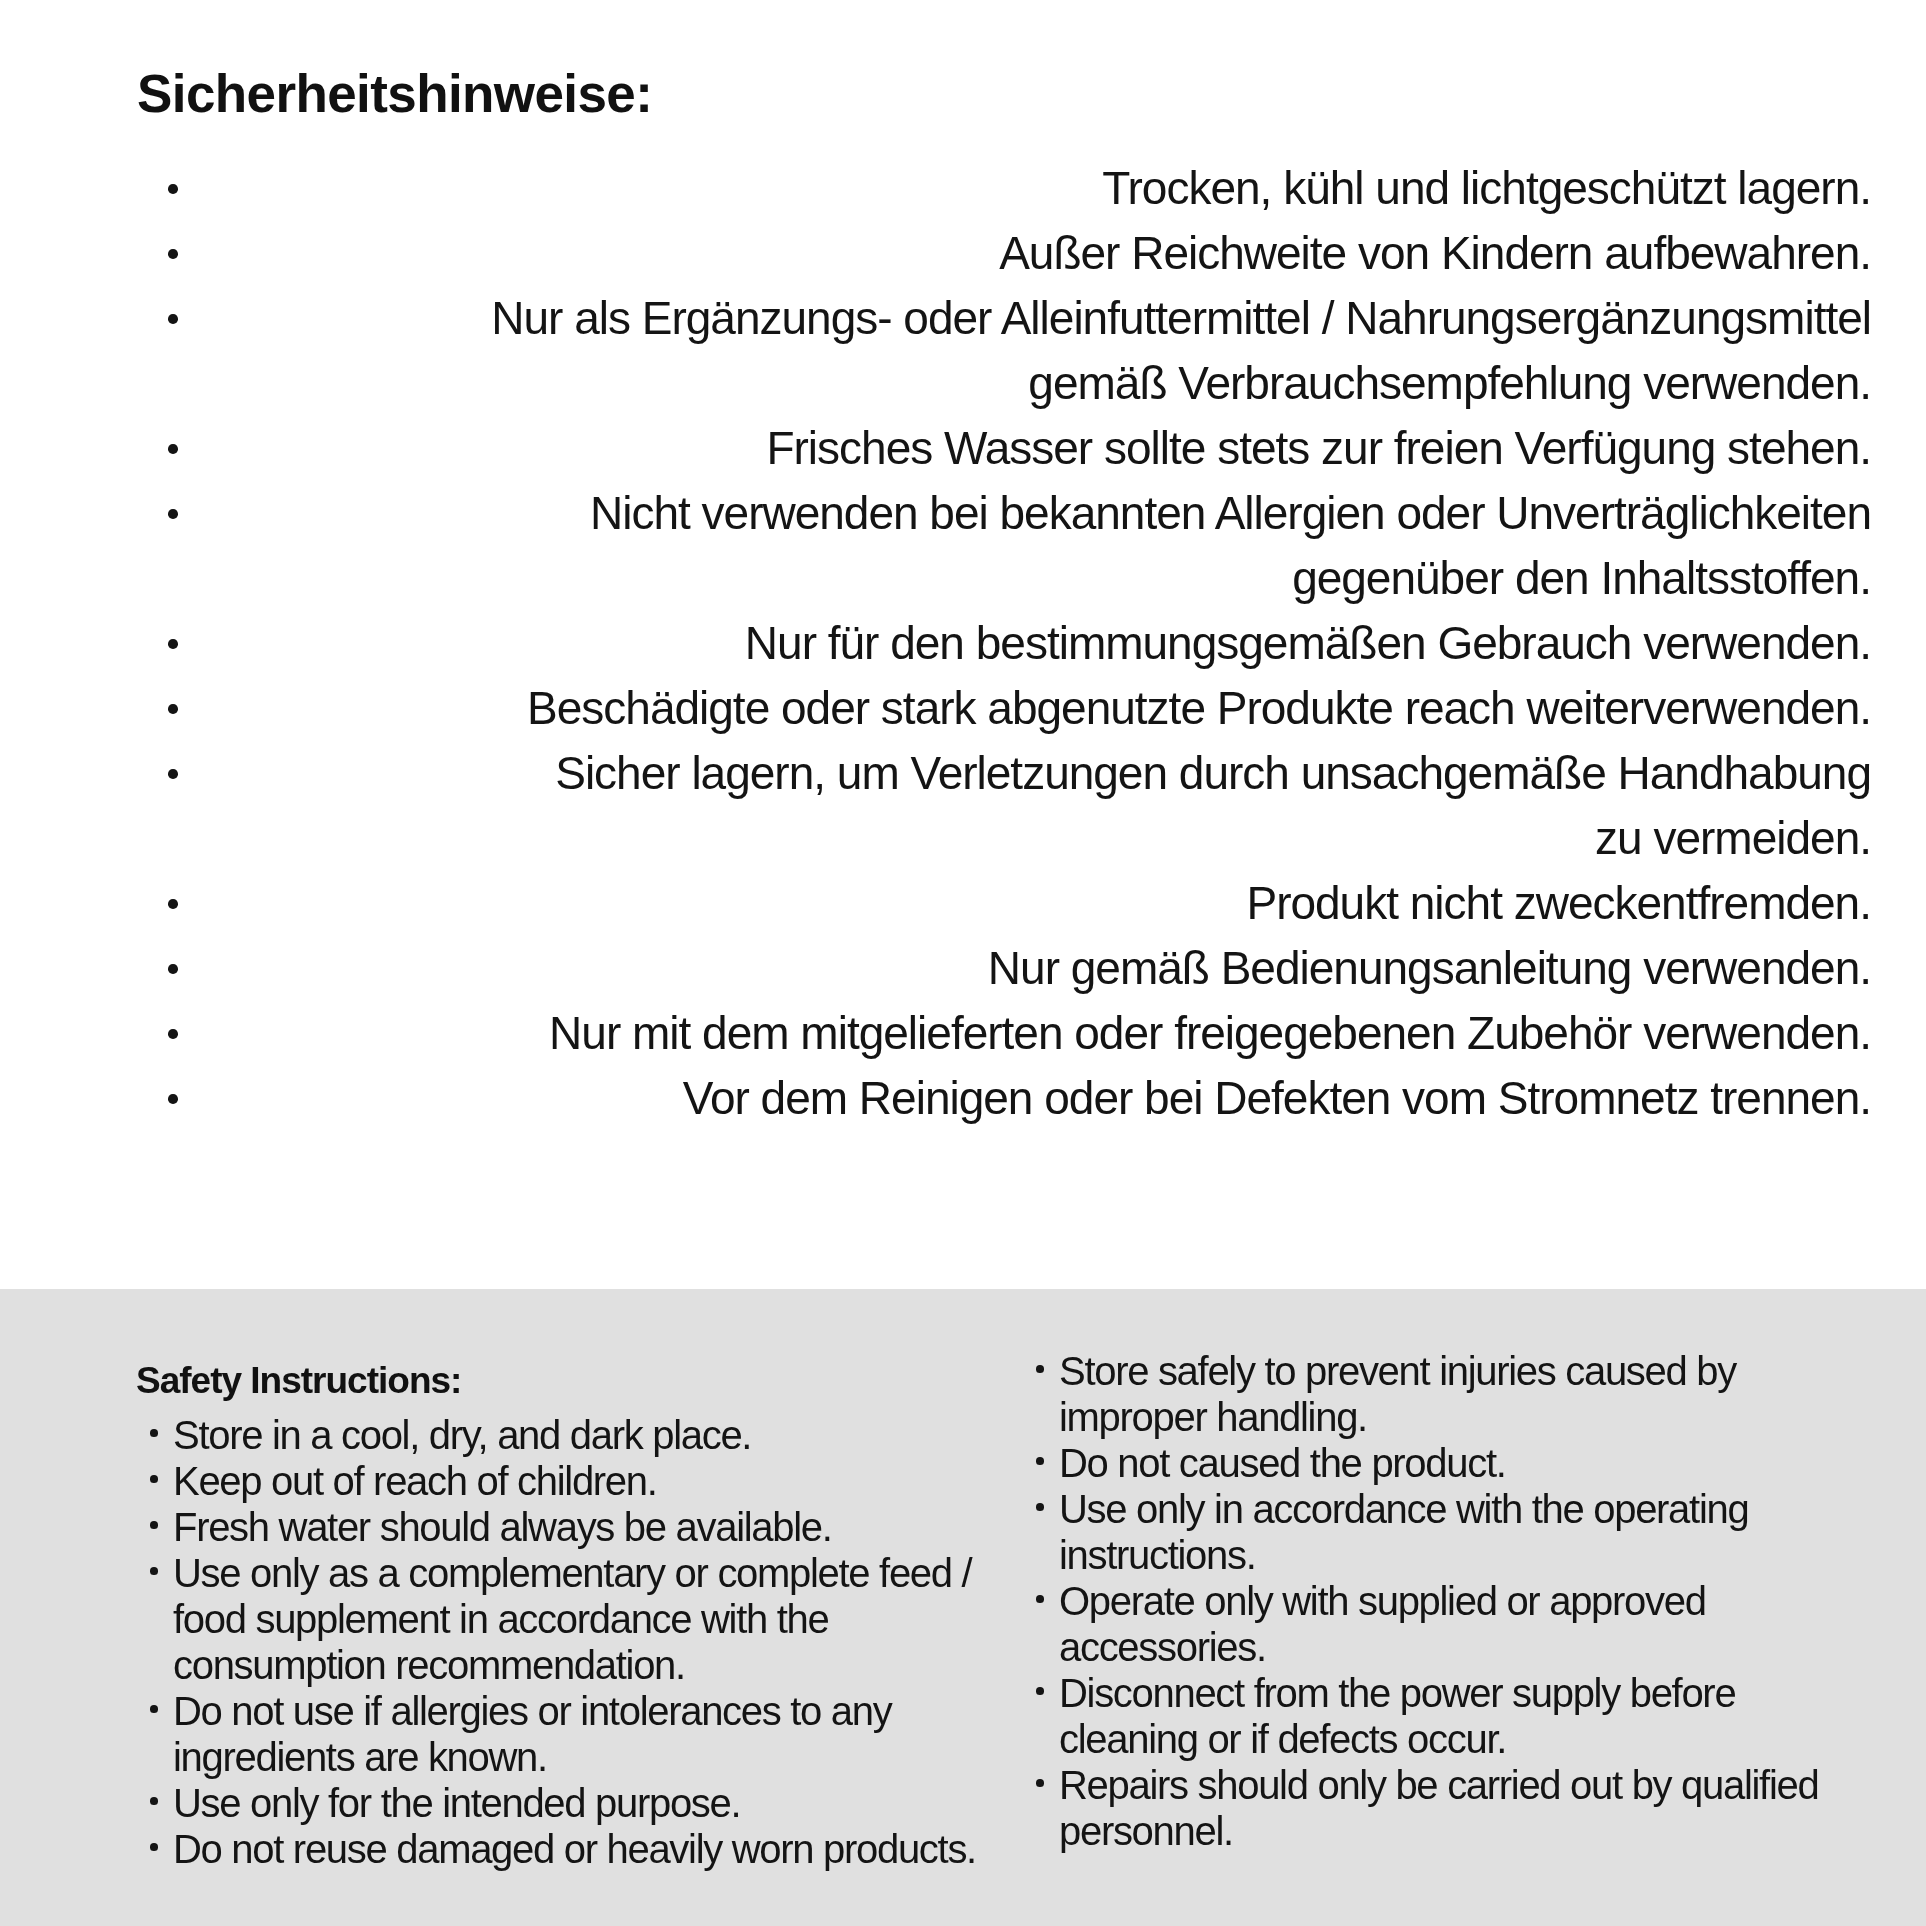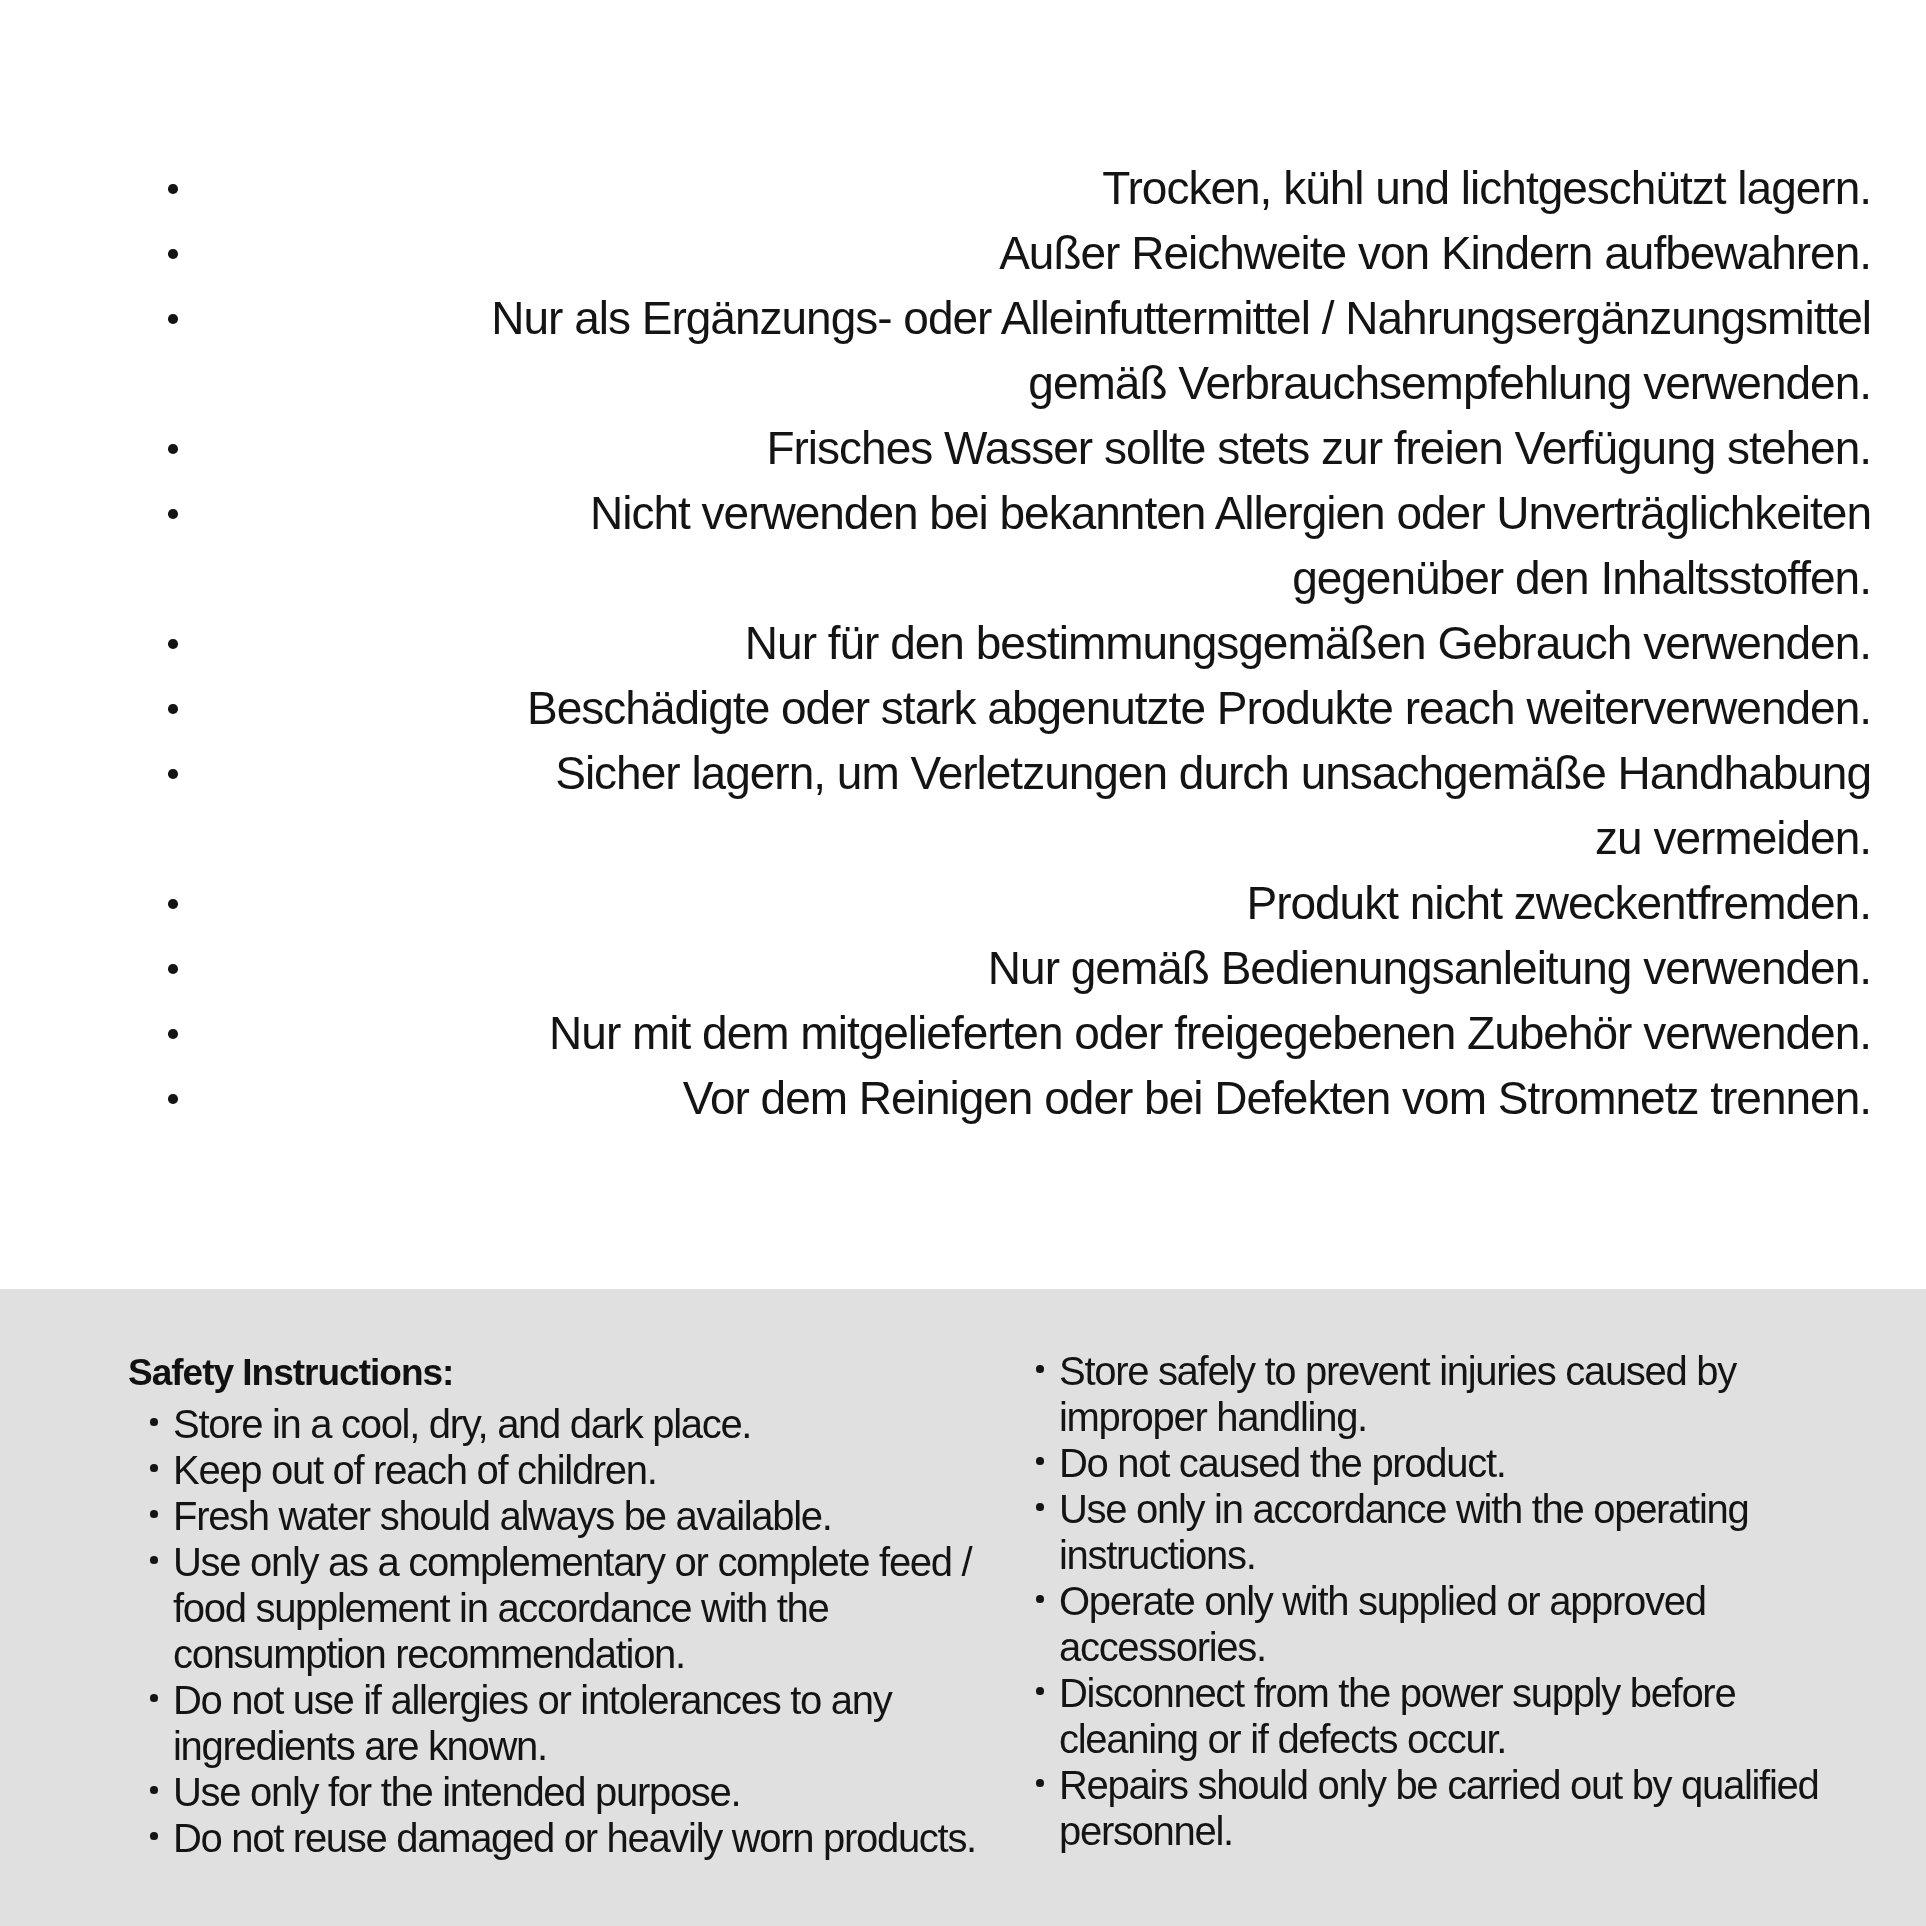--- a/index.html
+++ b/index.html
@@ -48,21 +48,21 @@
 
   
   .section-en {
     position: absolute; left: 0; top: 1289px;
     width: 1926px; height: 637px;
     background: #e0e0e0;
   }
   .col-left  { position: absolute; left: 128px;  top: 61px; width: 892px; }
   .col-right { position: absolute; left: 1014px; top: 59px; width: 899px; }
   .section-en h2 {
-    margin: 0;
+    margin: 8px;
     font-size: 37px; line-height: 46px; font-weight: 700;
     letter-spacing: -1px; color: #111111;
     white-space: nowrap;
   }
   .col-left ul { margin-top: 5.1px; }
   .section-en li {
     position: relative;
     padding-left: 45px;
     font-size: 40px; line-height: 46px;
     letter-spacing: -1.3px;
@@ -74,20 +74,21 @@
     width: 7.7px; height: 7.7px; border-radius: 50%;
     background: #141414;
   }
 </style>
 </head>
 <body>
 
 <main class="page">
 
   <section class="section-de">
+    <h1>Sicherheitshinweise:</h1>
     <ul>
       <li>Trocken, kühl und lichtgeschützt lagern.</li>
       <li>Außer Reichweite von Kindern aufbewahren.</li>
       <li>Nur als Ergänzungs- oder Alleinfuttermittel / Nahrungsergänzungsmittel
 gemäß Verbrauchsempfehlung verwenden.</li>
       <li>Frisches Wasser sollte stets zur freien Verfügung stehen.</li>
       <li>Nicht verwenden bei bekannten Allergien oder Unverträglichkeiten
 gegenüber den Inhaltsstoffen.</li>
       <li>Nur für den bestimmungsgemäßen Gebrauch verwenden.</li>
       <li>Beschädigte oder stark abgenutzte Produkte reach weiterverwenden.</li>

